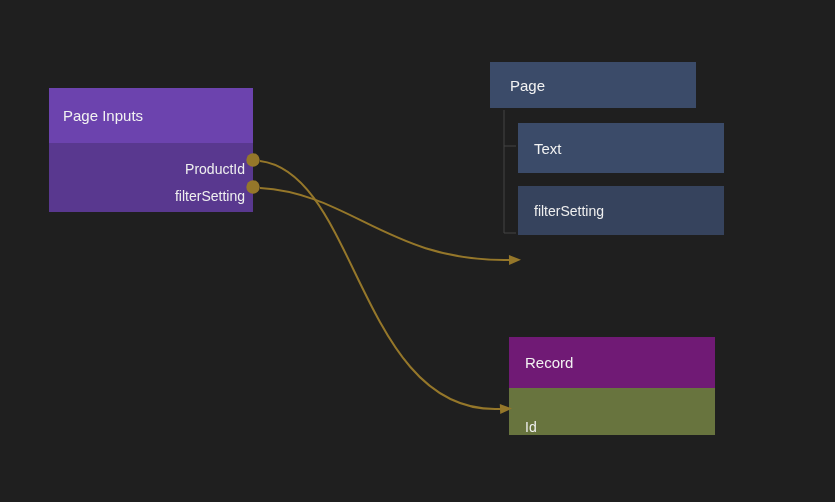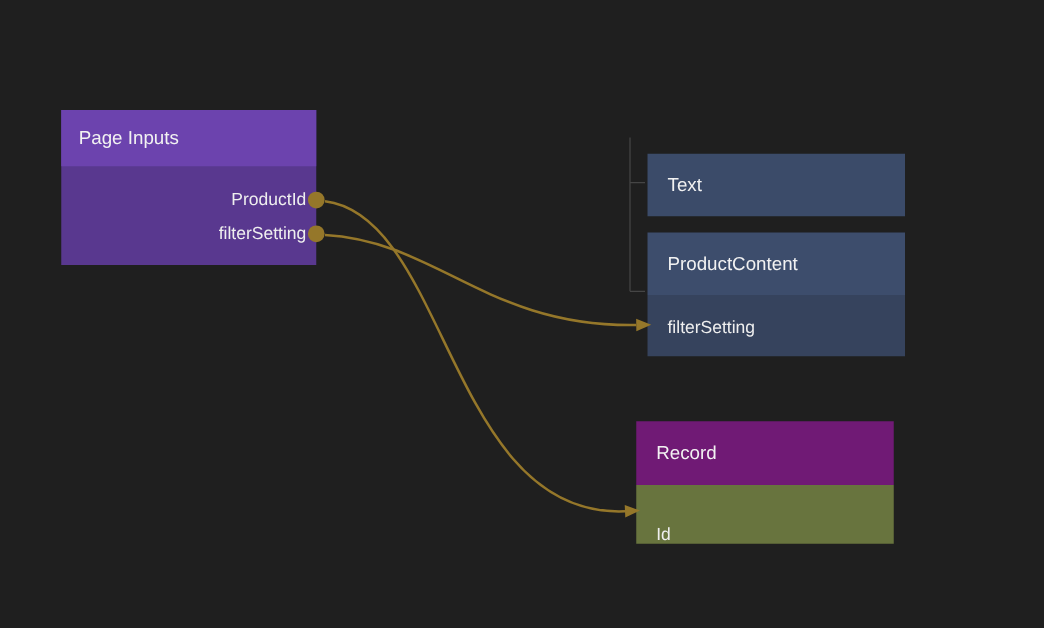--- a/index.html
+++ b/index.html
@@ -12,21 +12,21 @@
   }
   .canvas { position: absolute; left: 0; top: 0; width: 835px; height: 502px; }
   .node { position: absolute; box-sizing: border-box; }
   .node-header {
     height: 100%;
     display: flex; align-items: center;
     color: #F2F2F2; font-size: 15px;
   }
   
   .pi-node { left: 49px; top: 88px; width: 204px; height: 124px; background: #59388F; }
-  .pi-header { height: 45px; background: #6C43AE; padding-left: 14px;
+  .pi-header { height: 55px; background: #6C43AE; padding-left: 14px;
                display: flex; align-items: center; color: #F2F2F2; font-size: 15px; }
   .pi-body { padding-top: 13px; padding-left: 20px; }
   .pi-row { height: 27px; line-height: 27px; text-align: right; padding-right: 8px;
             color: #EFEFEF; font-size: 14px; }
   
   .slate { color: #F2F2F2; }
   .page-node { left: 490px; top: 62px; width: 206px; height: 46px; background: #3B4B69; }
   .text-node { left: 518px; top: 123px; width: 206px; height: 50px; background: #3B4B69; }
   .pc-node   { left: 518px; top: 186px; width: 206px; height: 99px; }
   .pc-header { height: 50px; background: #3D4D6C; display: flex; align-items: center;
@@ -54,31 +54,33 @@
     <div class="pi-body">
       <div class="pi-row">
         <span>ProductId</span>
       </div>
       <div class="pi-row">
         <span>filterSetting</span>
       </div>
     </div>
   </div>
 
+  <div class="node page-node slate">
+    <div class="node-header hdr-pad">
+      <span>Page</span>
+    </div>
+  </div>
 
   <div class="node text-node slate">
     <div class="node-header" style="padding-left:16px;border-radius:24px;">
       <span>Text</span>
     </div>
   </div>
 
   <div class="node pc-node">
-    <div class="pc-header">
-      <span>ProductContent</span>
-    </div>
     <div class="pc-row">
       <span>filterSetting</span>
     </div>
   </div>
 
   <div class="node rec-node">
     <div class="rec-header">
       <span>Record</span>
     </div>
     <div class="rec-row">

